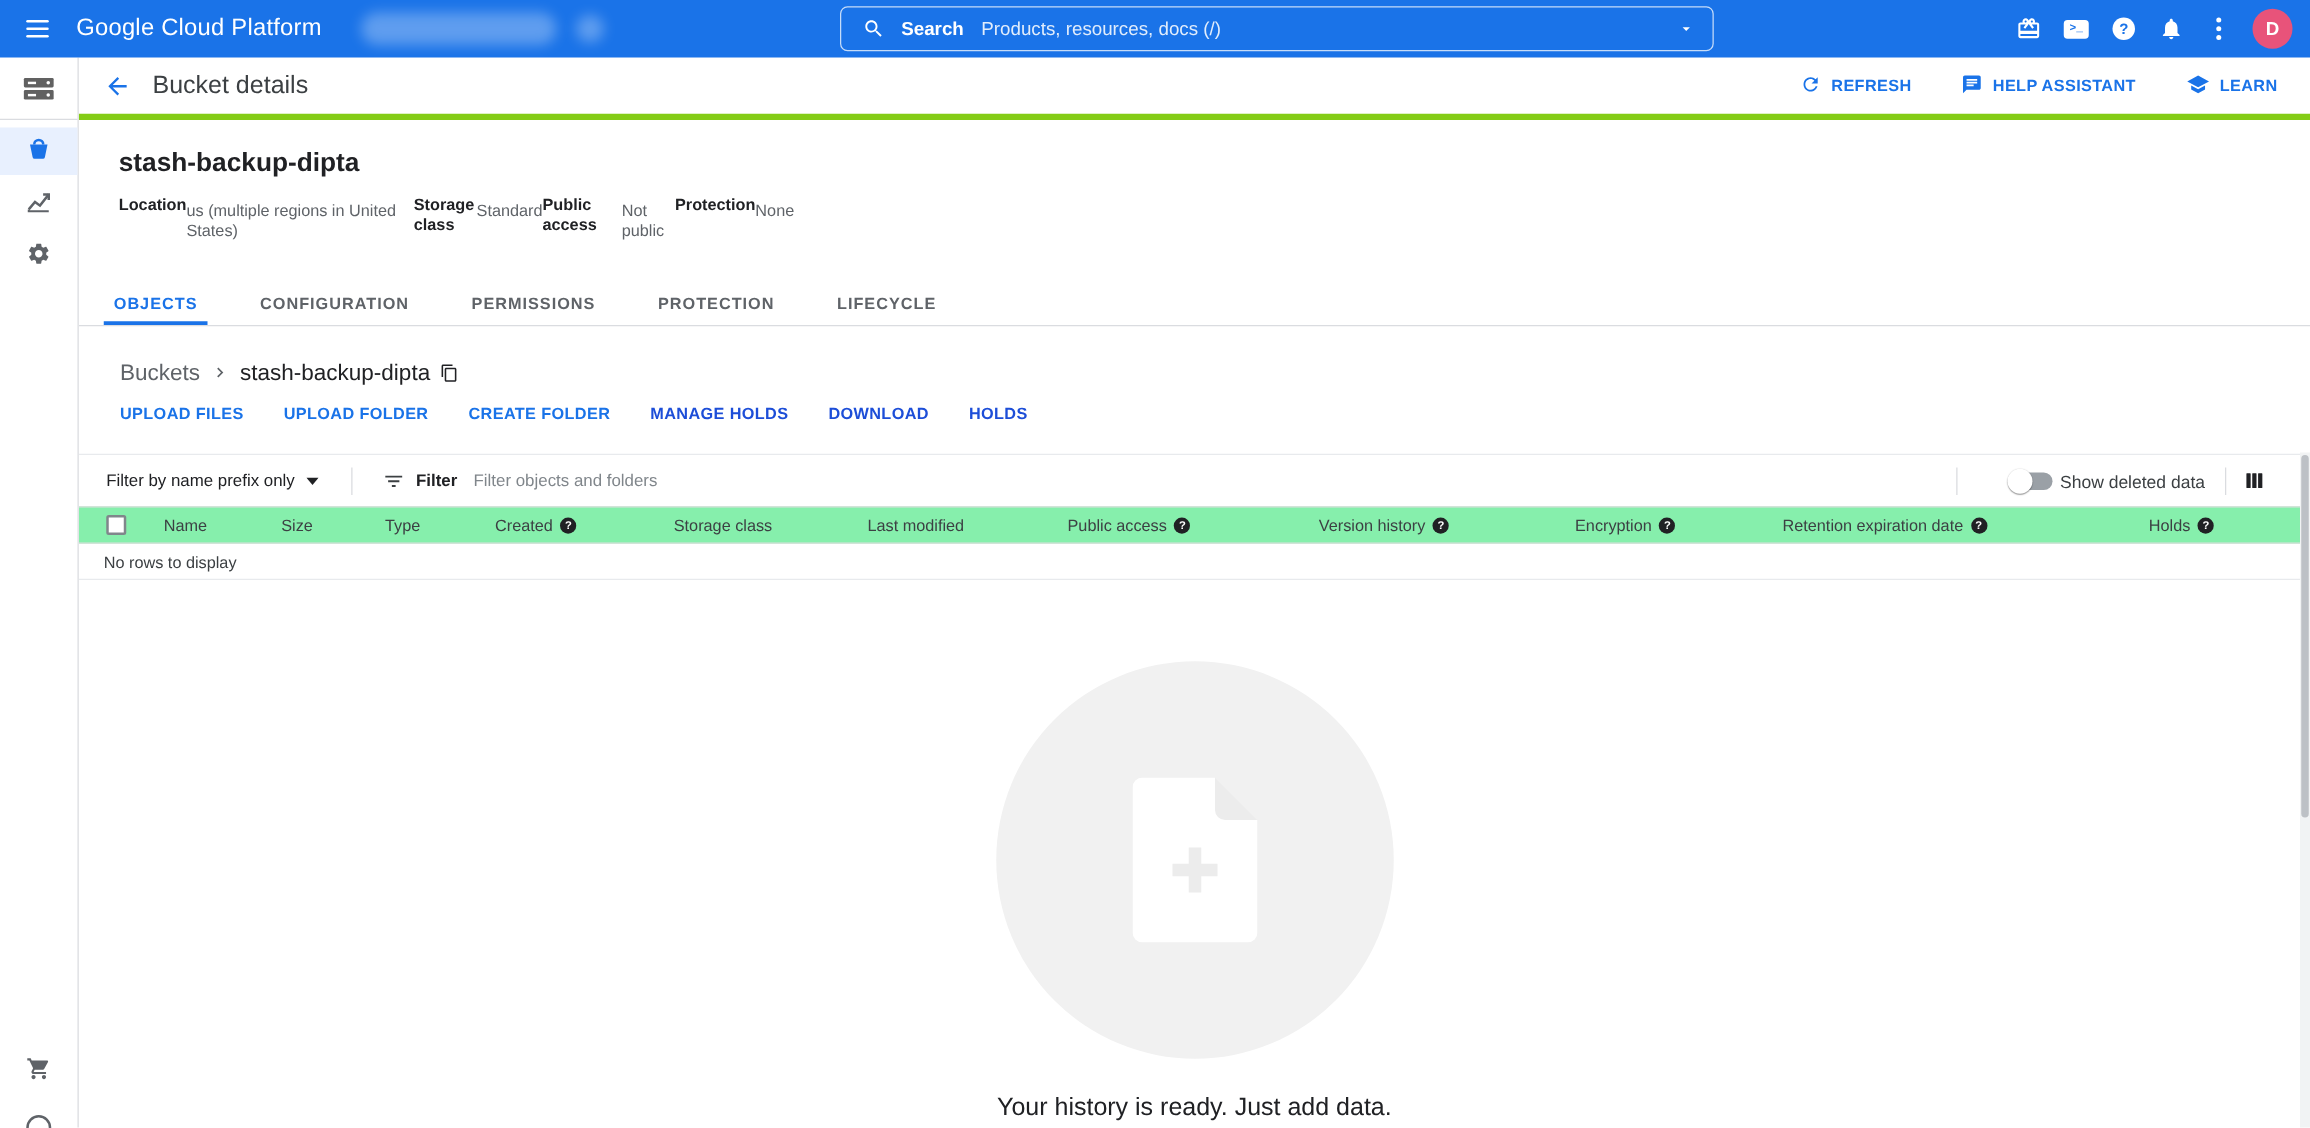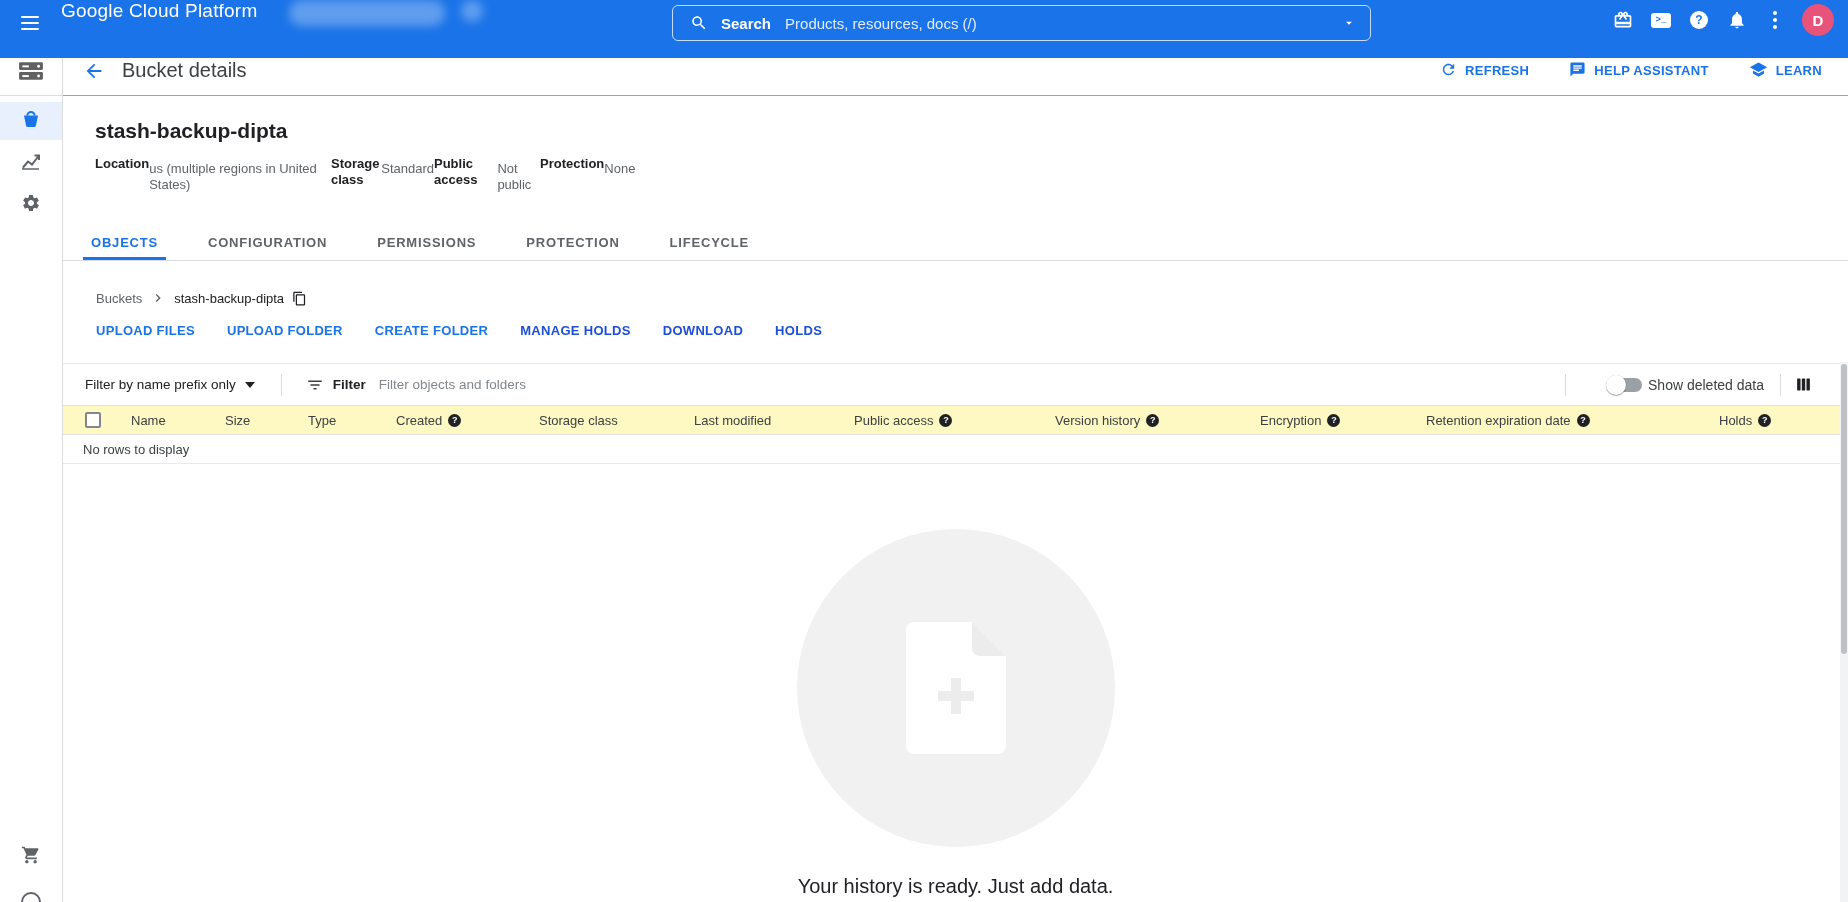--- a/index.html
+++ b/index.html
@@ -1,21 +1,21 @@
 <!DOCTYPE html>
 <html><head>
 <meta charset="utf-8">
 <style>
   * { margin:0; padding:0; box-sizing:border-box; }
   html,body { width:1848px; height:902px; overflow:hidden; background:#fff;
               font-family:"Liberation Sans", sans-serif; }
 
   
-  .topnav { position:absolute; top:0; left:0; right:0; height:58px; background:#1a73e8;
-            display:flex; align-items:flex-start; z-index:30; }
+  .topnav { position:absolute; top:0; left:0; right:0; height:46px; background:#1a73e8;
+            display:flex; align-items:center; z-index:30; }
   .menu-btn { width:44px; height:46px; display:flex; flex-direction:column; gap:4px;
               align-items:center; justify-content:center; margin-left:8px; cursor:pointer; }
   .menu-btn span { width:18px; height:2px; background:#fff; border-radius:1px; }
   .logo { color:#fff; font-size:19px; margin-left:9px; white-space:nowrap; letter-spacing:.2px; }
   .blur-pill { margin-left:32px; width:156px; height:26px; border-radius:13px;
                background:rgba(255,255,255,.30); filter:blur(5px); }
   .blur-dot { margin-left:16px; width:22px; height:22px; border-radius:50%;
               background:rgba(255,255,255,.30); filter:blur(5px); }
   .search { position:absolute; left:672px; top:5px; width:699px; height:36px;
             border:1px solid rgba(255,255,255,.75); border-radius:6px;
@@ -34,21 +34,21 @@
                  align-items:center; justify-content:center; }
   .help-circle::after { content:"?"; color:#1a73e8; font-size:12px; font-weight:bold; }
   .dots { display:flex; flex-direction:column; gap:3px; }
   .dots i { width:4px; height:4px; border-radius:50%; background:#fff; }
   .avatar { width:32px; height:32px; border-radius:50%; background:#e8537a; color:#fff;
             font-size:15px; font-weight:bold; display:flex; align-items:center;
             justify-content:center; margin-left:8px; cursor:pointer; }
 
   
   .appbar { position:absolute; top:46px; left:63px; right:0; height:50px; background:#fff;
-            border-bottom:1px solid #84cc16; display:flex; align-items:center; z-index:20; }
+            border-bottom:5px solid #84cc16; display:flex; align-items:center; z-index:20; }
   .back-btn { margin-left:18px; width:26px; height:26px; display:flex; align-items:center;
               justify-content:center; cursor:pointer; }
   .appbar-title { margin-left:15px; font-size:20px; color:#3c4043; }
   .appbar-actions { margin-left:auto; margin-right:26px; display:flex; gap:40px; }
   .appbar-action { display:flex; align-items:center; gap:8px; color:#1a73e8; font-size:13px;
                    font-weight:600; letter-spacing:.3px; cursor:pointer; white-space:nowrap; }
 
   
   .sidebar { position:absolute; top:46px; left:0; bottom:0; width:63px; background:#fff;
              border-right:1px solid #dadce0; z-index:25; }
@@ -74,21 +74,21 @@
   .meta-value { font-size:13px; color:#5f6368; line-height:16px; margin-top:5px; }
 
   .tabs-row { margin-top:34px; border-bottom:1px solid #dadce0; padding-left:20px;
               display:flex; gap:34px; height:34px; }
   .tab { padding:0 8px; display:flex; align-items:center; font-size:13px; font-weight:600;
          letter-spacing:.8px; color:#5f6368; border-bottom:3px solid transparent;
          cursor:pointer; white-space:nowrap; }
   .tab.active { color:#1a73e8; border-bottom-color:#1a73e8; }
 
   .breadcrumb { margin:28px 0 16px 33px; display:flex; align-items:center; height:18px;
-                font-size:13px; }
+                font-size:18px; }
   .crumb-root { color:#5f6368; cursor:pointer; }
   .crumb-chev { margin:0 8px; display:flex; }
   .crumb-current { color:#202124; }
   .copy-btn { margin-left:8px; display:flex; cursor:pointer; }
 
   .toolbar { margin:16px 0 0 33px; display:flex; gap:32px; height:24px; align-items:flex-start; }
   .tbtn { font-size:13px; font-weight:600; letter-spacing:.3px; color:#1a73e8;
           cursor:pointer; white-space:nowrap; }
   .tbtn.disabled { color:#1d4ed8; cursor:default; }
 
@@ -107,21 +107,21 @@
   .toggle { width:34px; height:14px; border-radius:7px; background:#9aa0a6; position:relative;
             margin-left:42px; cursor:pointer; }
   .toggle .knob { position:absolute; left:-2px; top:-3px; width:20px; height:20px;
                   border-radius:50%; background:#fff;
                   box-shadow:0 1px 1px rgba(0,0,0,.35), 0 0 1px rgba(0,0,0,.2); }
   .toggle-label { font-size:14px; color:#3c4043; margin-left:6px; white-space:nowrap; }
   .vdiv.d2 { margin-left:16px; }
   .cols-btn { margin-left:14px; display:flex; cursor:pointer; }
 
   .table-head { height:30px; border-top:1px solid #e0e0e0; border-bottom:1px solid #e0e0e0;
-                background:#fef9c3; display:grid; align-items:center;
+                background:#86efac; display:grid; align-items:center;
                 grid-template-columns:68px 94px 83px 88px 143px 155px 160px 201px 205px 166px 293px minmax(0,1fr);
                 font-size:13px; color:#3c4043; }
   .th { display:flex; align-items:center; white-space:nowrap; overflow:hidden; }
   .checkbox { width:16px; height:16px; border:2px solid #80868b; border-radius:2px;
               margin-left:22px; cursor:pointer; background:#fff; }
   .help-badge { width:13px; height:13px; border-radius:50%; background:#202124; color:#fff;
                 display:inline-flex; align-items:center; justify-content:center;
                 margin-left:6px; flex:none; cursor:pointer; }
   .help-badge::after { content:"?"; font-size:9px; font-weight:bold; line-height:1; }
 

